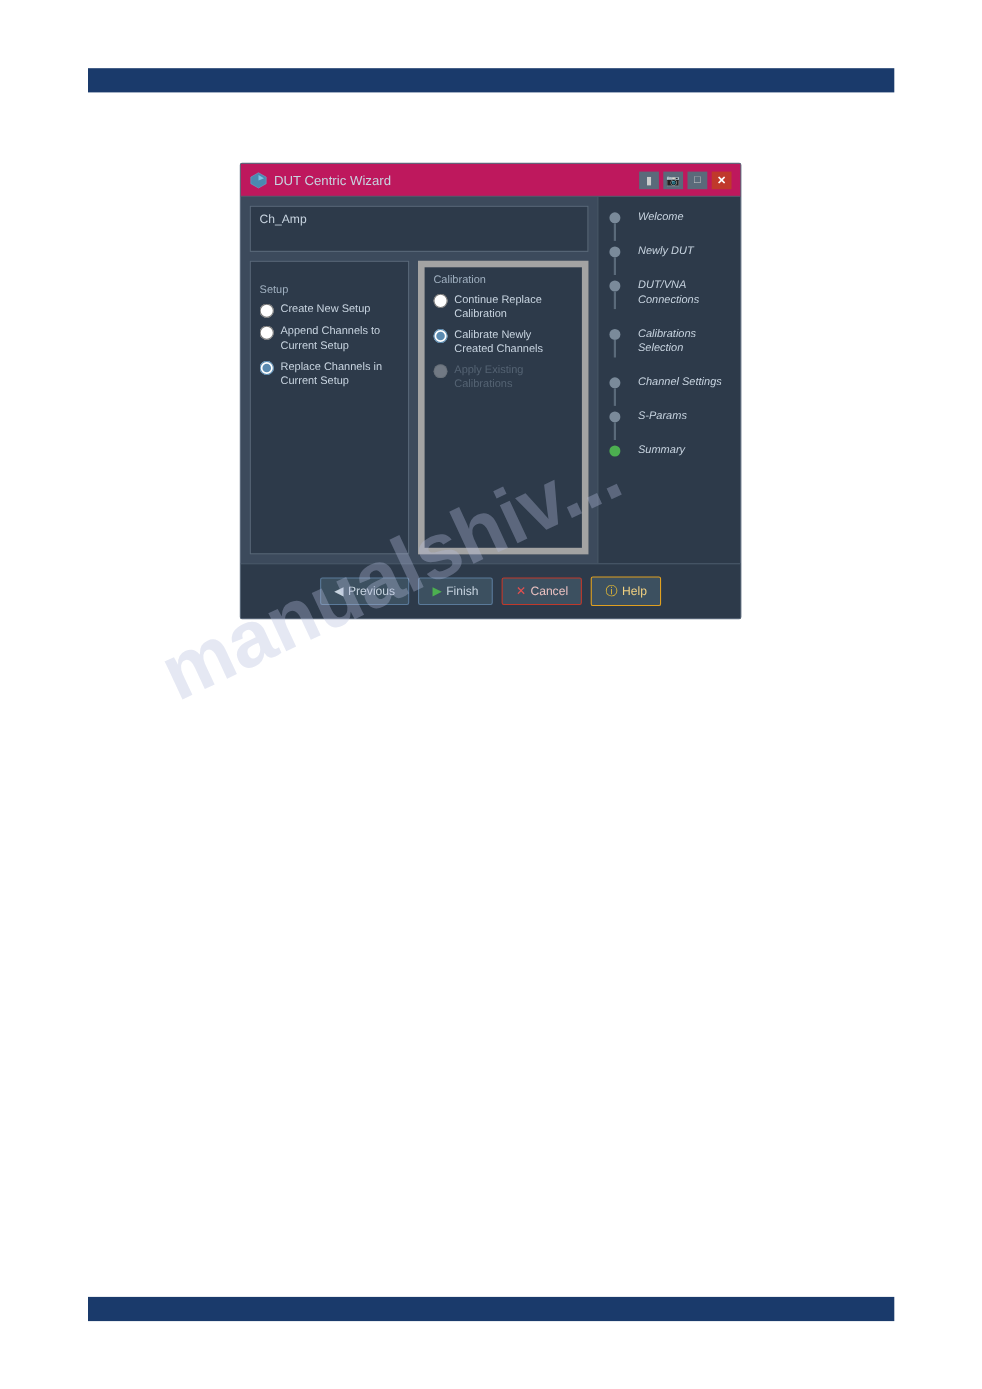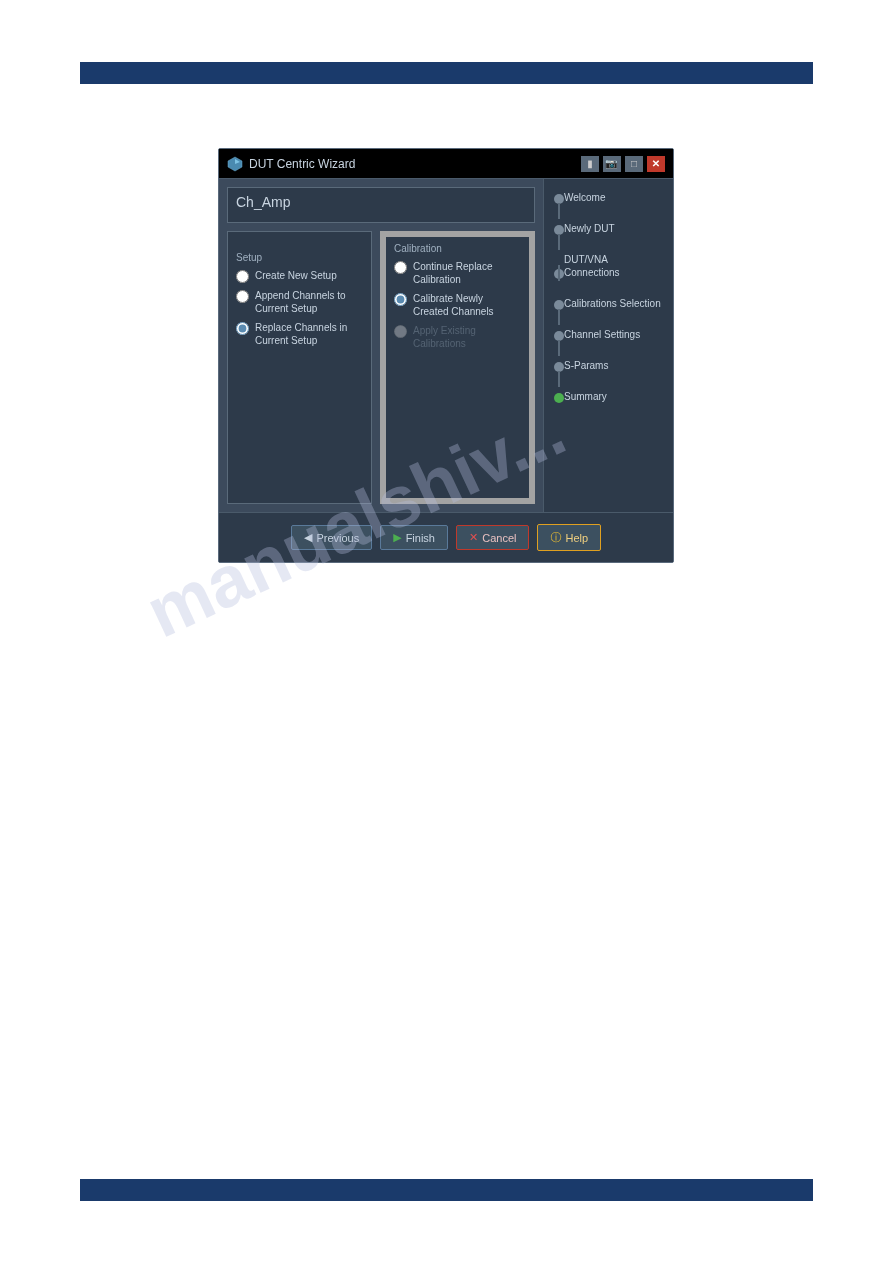--- a/index.html
+++ b/index.html
@@ -59,21 +59,21 @@
       border: 1px solid #5a6a7c;
       border-radius: 2px;
       display: flex;
       flex-direction: column;
     }
 
     
     .title-bar {
       display: flex;
       align-items: center;
-      background: #000000;
+      background: #be185d;
       height: 30px;
       padding: 0 8px;
       flex-shrink: 0;
       border-bottom: 1px solid #4a5a6a;
     }
 
     .title-bar-logo {
       width: 16px;
       height: 16px;
       margin-right: 6px;
@@ -131,22 +131,22 @@
     .tree-section {
       background: #2d3a4a;
       border: 1px solid #5a6a7a;
       padding: 6px 8px;
       color: #c8d4e0;
       font-size: 11px;
     }
 
     .tree-title {
       color: #c8d4e0;
-      font-size: 14px;
-      margin-bottom: 6px;
+      font-size: 11px;
+      margin-bottom: 16px;
     }
 
     .tree-table {
       width: 100%;
     }
 
     .tree-table th {
       color: #a0b0c0;
       font-size: 10px;
       font-weight: normal;
@@ -210,24 +210,25 @@
       background: #2d3a4a;
       border-left: 1px solid #4a5a6a;
       padding: 12px 10px;
       display: flex;
       flex-direction: column;
       gap: 0;
     }
 
     .wizard-step {
       display: flex;
-      align-items: flex-end;
-      gap: 0;
+      align-items: flex-start;
+      gap: 16px;
       margin-bottom: 18px;
       position: relative;
+      font-style: italic;
     }
 
     .step-dot {
       width: 10px;
       height: 10px;
       border-radius: 50%;
       background: #7a8a9a;
       flex-shrink: 0;
       margin-top: 2px;
     }

